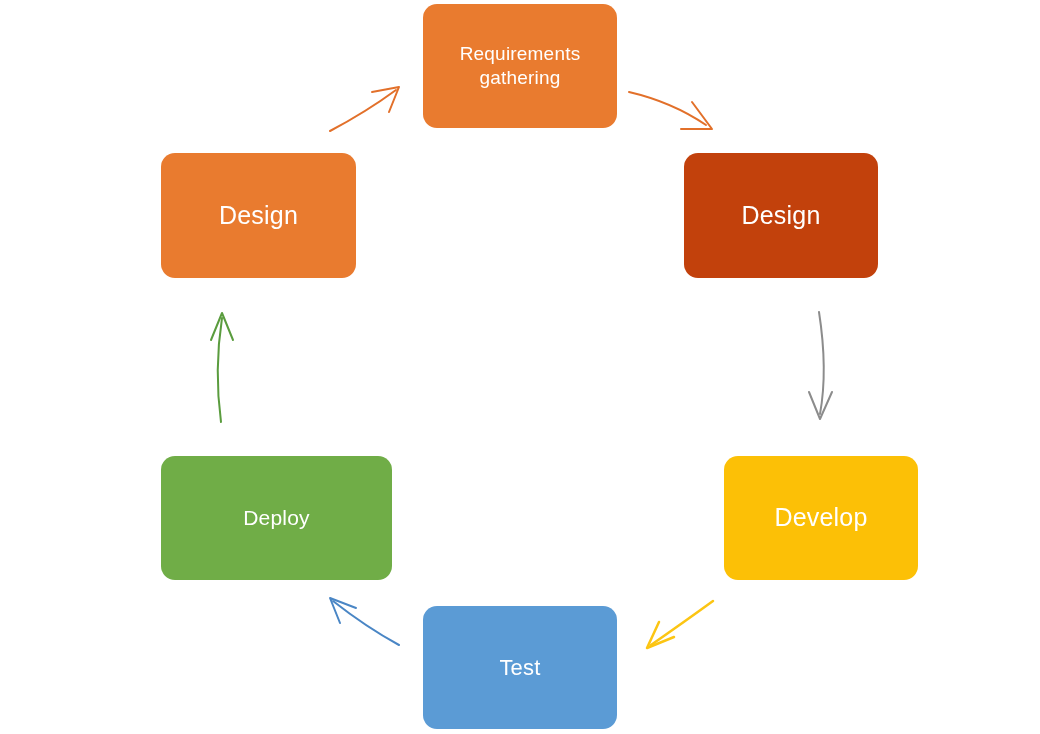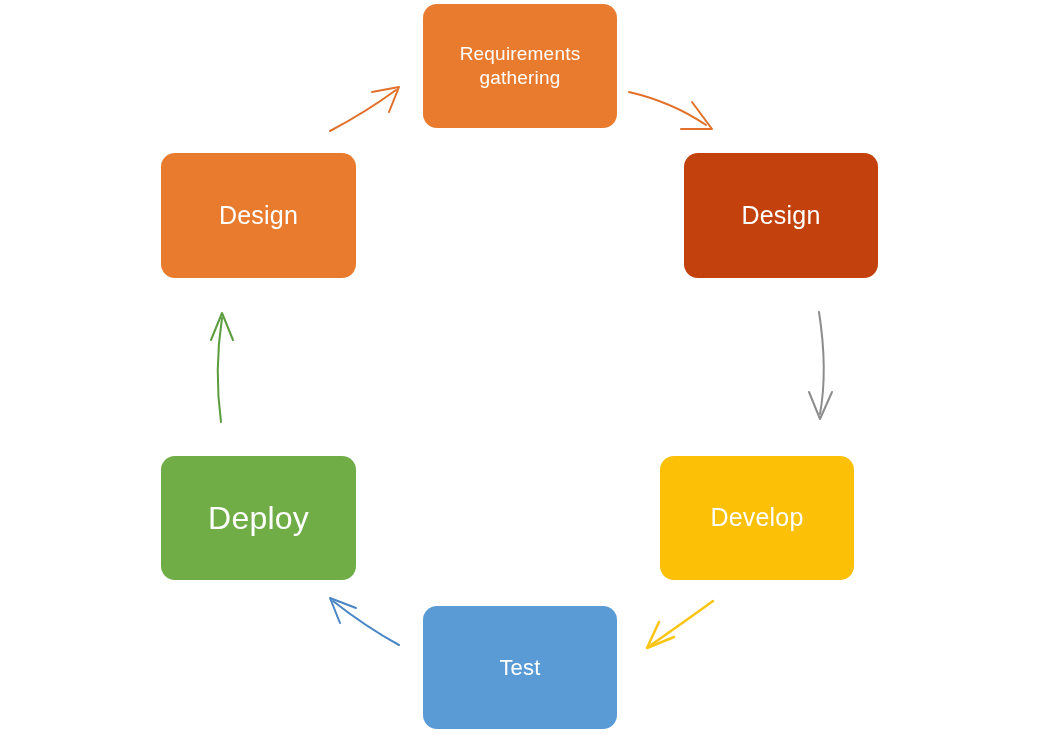--- a/index.html
+++ b/index.html
@@ -42,23 +42,23 @@
   }
   .node-label {
     display: block;
     padding: 0 8px;
     white-space: pre-line;
   }
 
   
   #node-requirements { left: 423px; top: 4px;   width: 194px; height: 124px; font-size: 19px; }
   #node-design       { left: 684px; top: 153px; width: 194px; height: 125px; font-size: 25px; }
-  #node-develop      { left: 660px; top: 456px; width: 194px; height: 124px; font-size: 25px; }
+  #node-develop      { left: 724px; top: 456px; width: 194px; height: 124px; font-size: 25px; }
   #node-test         { left: 423px; top: 606px; width: 194px; height: 123px; font-size: 22px; }
-  #node-deploy       { left: 161px; top: 456px; width: 195px; height: 124px; font-size: 32px; text-align: right; }
+  #node-deploy       { left: 161px; top: 456px; width: 231px; height: 124px; font-size: 21px; text-align: right; }
   #node-review       { left: 161px; top: 153px; width: 195px; height: 125px; font-size: 25px; }
 </style>
 </head>
 <body>
 
 <div id="canvas">
 
   <svg id="arrow-layer" viewBox="0 0 1040 734" width="1040" height="734" xmlns="http://www.w3.org/2000/svg">
 
     <g>

